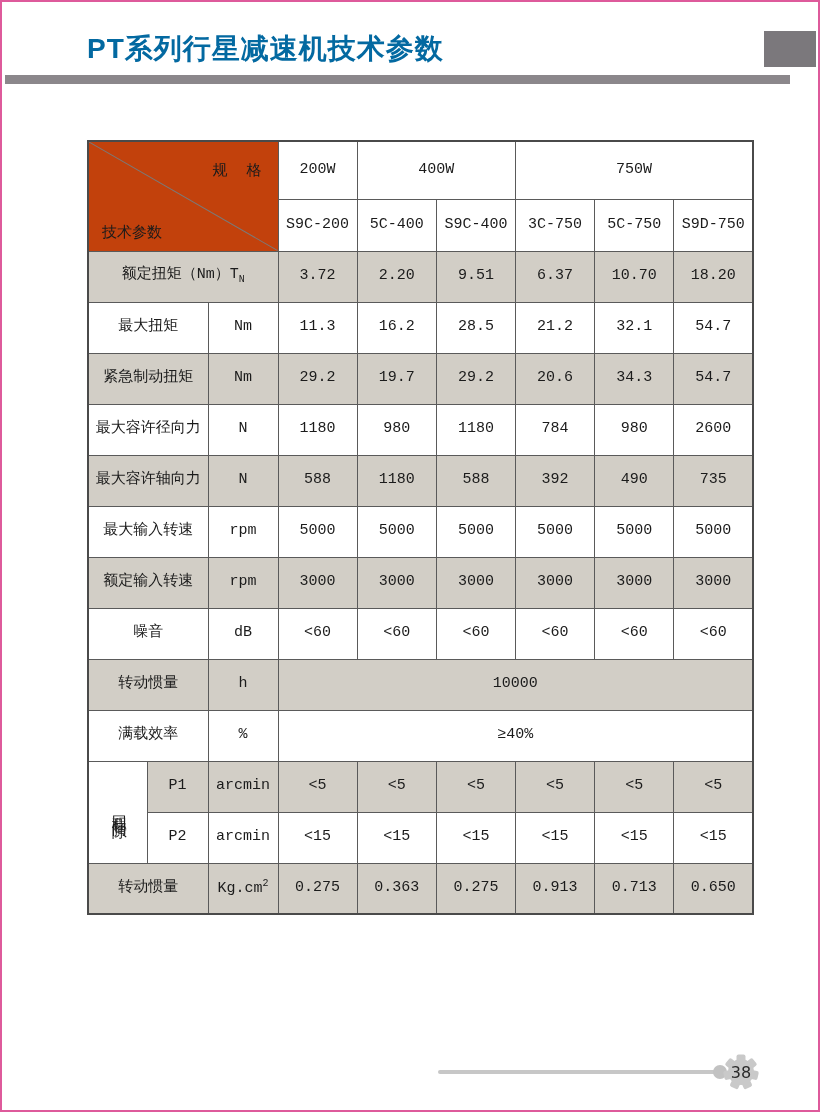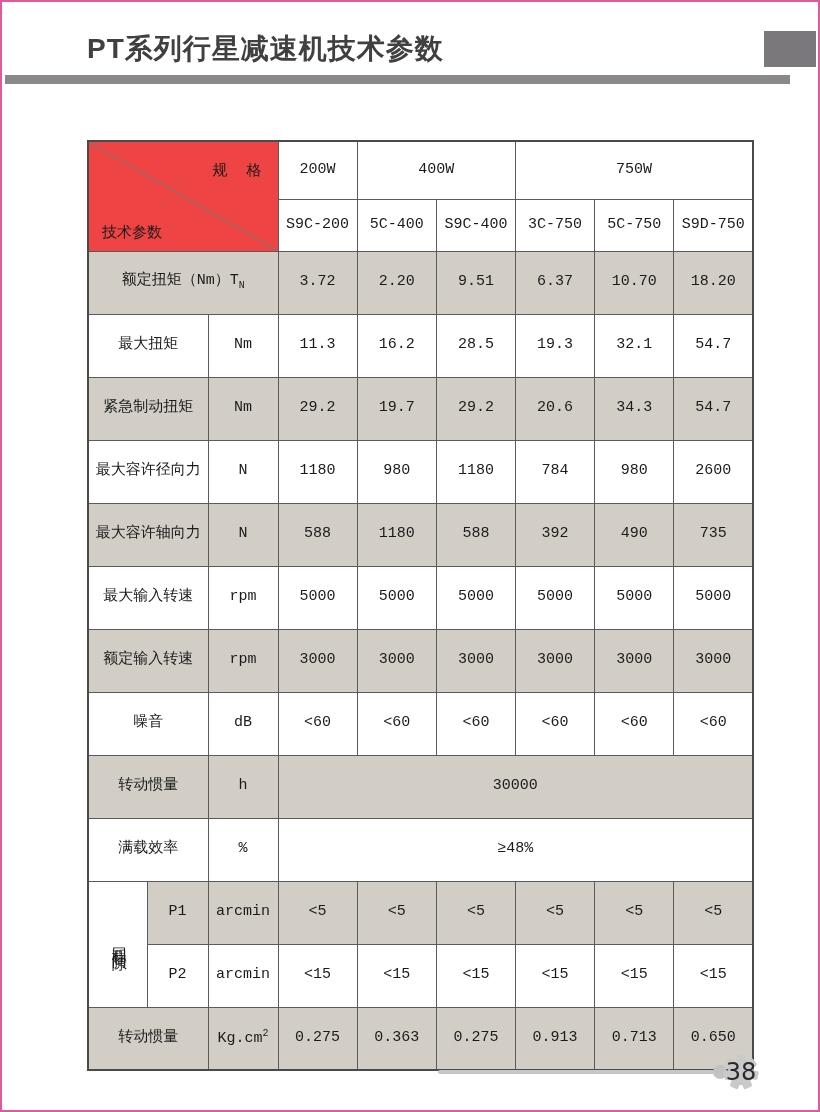--- a/index.html
+++ b/index.html
@@ -7,21 +7,21 @@
     width:820px;height:1112px;position:relative;background:#ffffff;
     font-family:"Liberation Sans","DejaVu Sans",sans-serif;
     overflow:hidden;
   }
   .page-border{
     position:absolute;left:0;top:0;width:816px;height:1108px;
     border:2px solid #de5a9b;pointer-events:none;z-index:50;
   }
   .doc-title{
     position:absolute;left:87px;top:30px;
-    font-size:28px;font-weight:bold;color:#404040;letter-spacing:1px;
+    font-size:28px;font-weight:bold;color:#0369a1;letter-spacing:1px;
     white-space:nowrap;
   }
   .title-rule{
     position:absolute;left:5px;top:75px;width:785px;height:9px;background:#8b878b;
   }
   .corner-block{
     position:absolute;left:764px;top:31px;width:52px;height:36px;background:#7b787c;
   }
   table.spec{
     position:absolute;left:87px;top:140px;width:667px;
@@ -30,25 +30,25 @@
     color:#1b1b1b;
     border:2px solid #4a4a4a;
   }
   table.spec td{
     border:1px solid #5a5a5a;text-align:center;vertical-align:middle;
     font-size:15px;padding:0;line-height:1.25;
     overflow:hidden;
   }
   tr.h1{height:58px;}
   tr.h2{height:52px;}
-  tr.datarow{height:63px;padding-left:36px;}
+  tr.datarow{height:51px;padding-left:36px;}
   .shade{background:#d2cec6;}
   .unit{font-size:14px;}
   .lt{font-size:16px;}
-  .diag{position:relative;background:#ef4444;}
+  .diag{position:relative;background:#c2410c;}
   .diag svg{position:absolute;left:0;top:0;width:100%;height:100%;}
   .corner-spec{
     position:absolute;right:14px;top:21px;font-size:15px;letter-spacing:2px;
   }
   .corner-param{
     position:absolute;left:13px;bottom:7px;font-size:15px;
   }
   .vert{background:#ffffff;}
   .vtext{
     display:inline-block;
@@ -64,21 +64,21 @@
   .footer-dot{
     position:absolute;left:713px;top:1065px;width:14px;height:14px;
     border-radius:50%;background:#c2c2c2;
   }
   .gear-badge{
     position:absolute;left:721px;top:1052px;width:40px;height:40px;
   }
   .gear-num{
     position:absolute;left:721px;top:1052px;width:40px;height:40px;
     display:flex;align-items:center;justify-content:center;
-    font-size:24px;color:#2a2a2a;font-family:"DejaVu Sans",sans-serif;text-align:right;
+    font-size:16px;color:#2a2a2a;font-family:"DejaVu Sans",sans-serif;text-align:right;
   }
 </style>
 </head>
 <body>
 
 <div class="page-border"></div>
 
 <div class="doc-title">PT系列行星减速机技术参数</div>
 <div class="title-rule"></div>
 <div class="corner-block"></div>
@@ -126,21 +126,21 @@
     <td class="shade">10.70</td>
     <td class="shade">18.20</td>
   </tr>
 
   <tr class="datarow">
     <td colspan="2">最大扭矩</td>
     <td class="unit">Nm</td>
     <td>11.3</td>
     <td>16.2</td>
     <td>28.5</td>
-    <td>19.3</td>
+    <td>21.2</td>
     <td>32.1</td>
     <td>54.7</td>
   </tr>
 
   <tr class="datarow">
     <td class="shade" colspan="2">紧急制动扭矩</td>
     <td class="shade unit">Nm</td>
     <td class="shade">29.2</td>
     <td class="shade">19.7</td>
     <td class="shade">29.2</td>
@@ -200,27 +200,27 @@
     <td class="lt">&lt;60</td>
     <td class="lt">&lt;60</td>
     <td class="lt">&lt;60</td>
     <td class="lt">&lt;60</td>
     <td class="lt">&lt;60</td>
   </tr>
 
   <tr class="datarow">
     <td class="shade" colspan="2">转动惯量</td>
     <td class="shade unit">h</td>
-    <td class="shade" colspan="6">30000</td>
+    <td class="shade" colspan="6">10000</td>
   </tr>
 
   <tr class="datarow">
     <td colspan="2">满载效率</td>
     <td class="unit">%</td>
-    <td colspan="6">≥48%</td>
+    <td colspan="6">≥40%</td>
   </tr>
 
   <tr class="datarow">
     <td class="vert" rowspan="2">
       <span class="vtext">回程间隙</span>
     </td>
     <td class="shade">P1</td>
     <td class="shade unit">arcmin</td>
     <td class="shade lt">&lt;5</td>
     <td class="shade lt">&lt;5</td>

